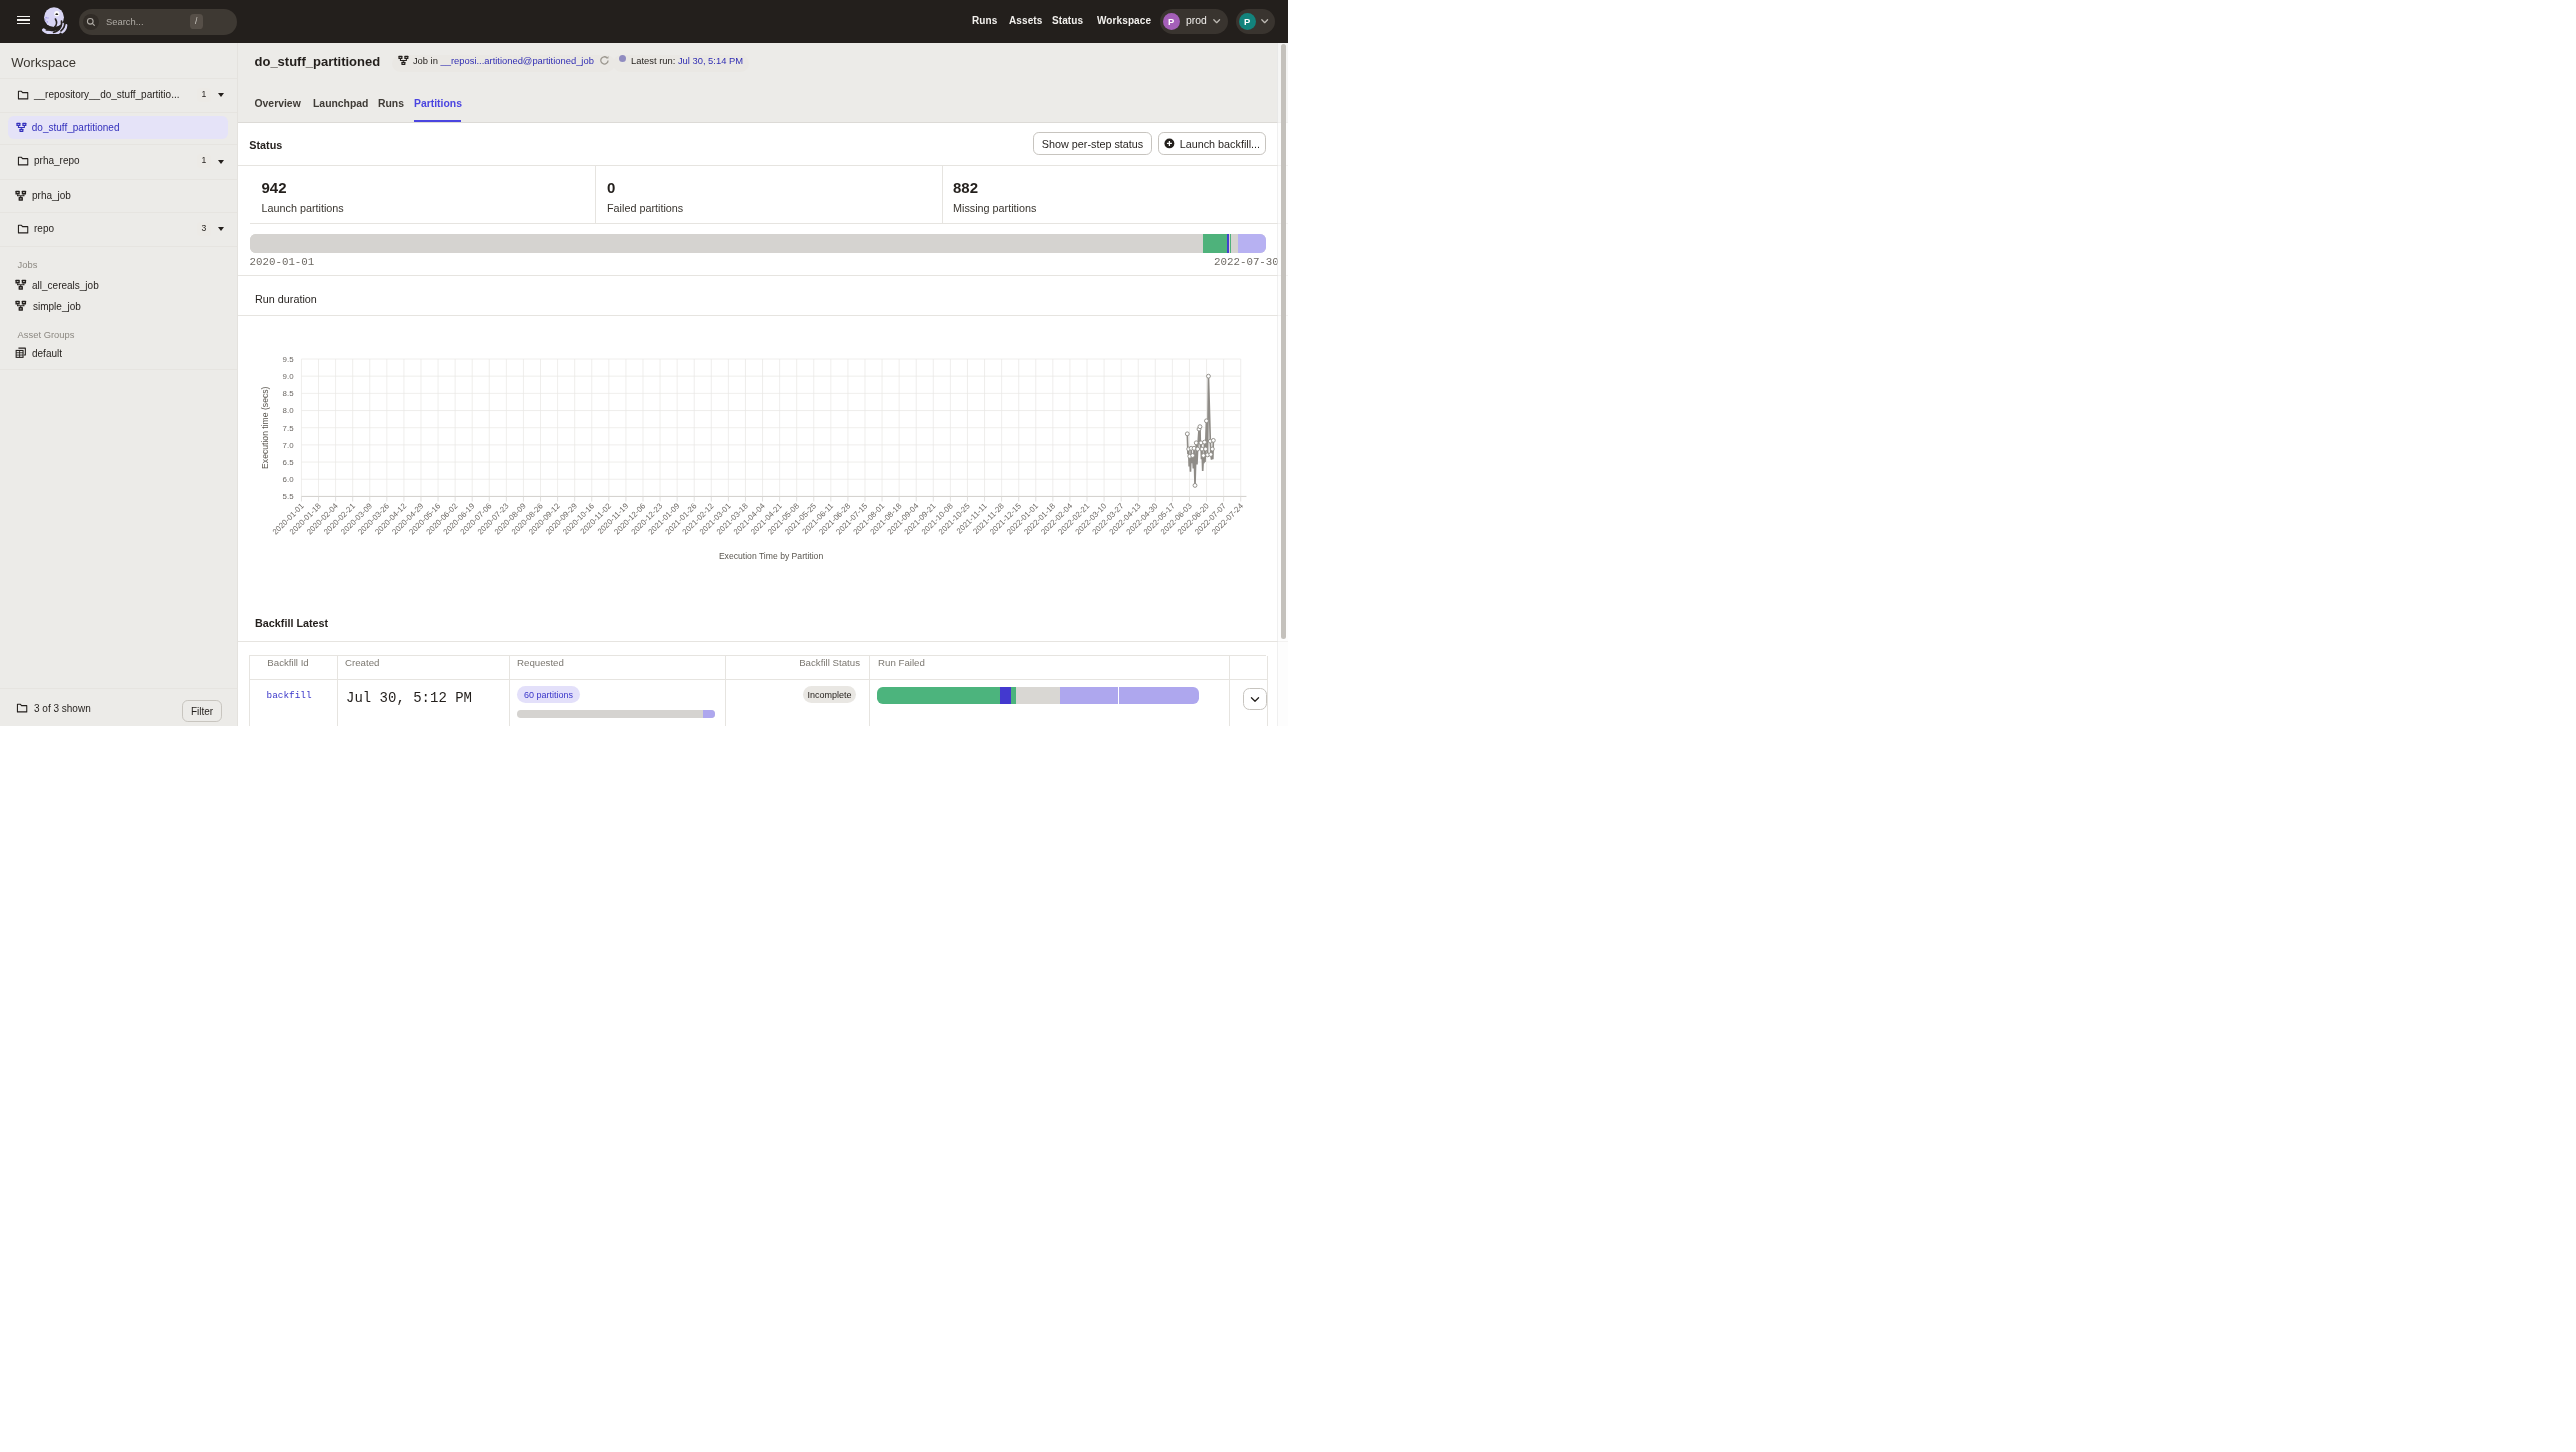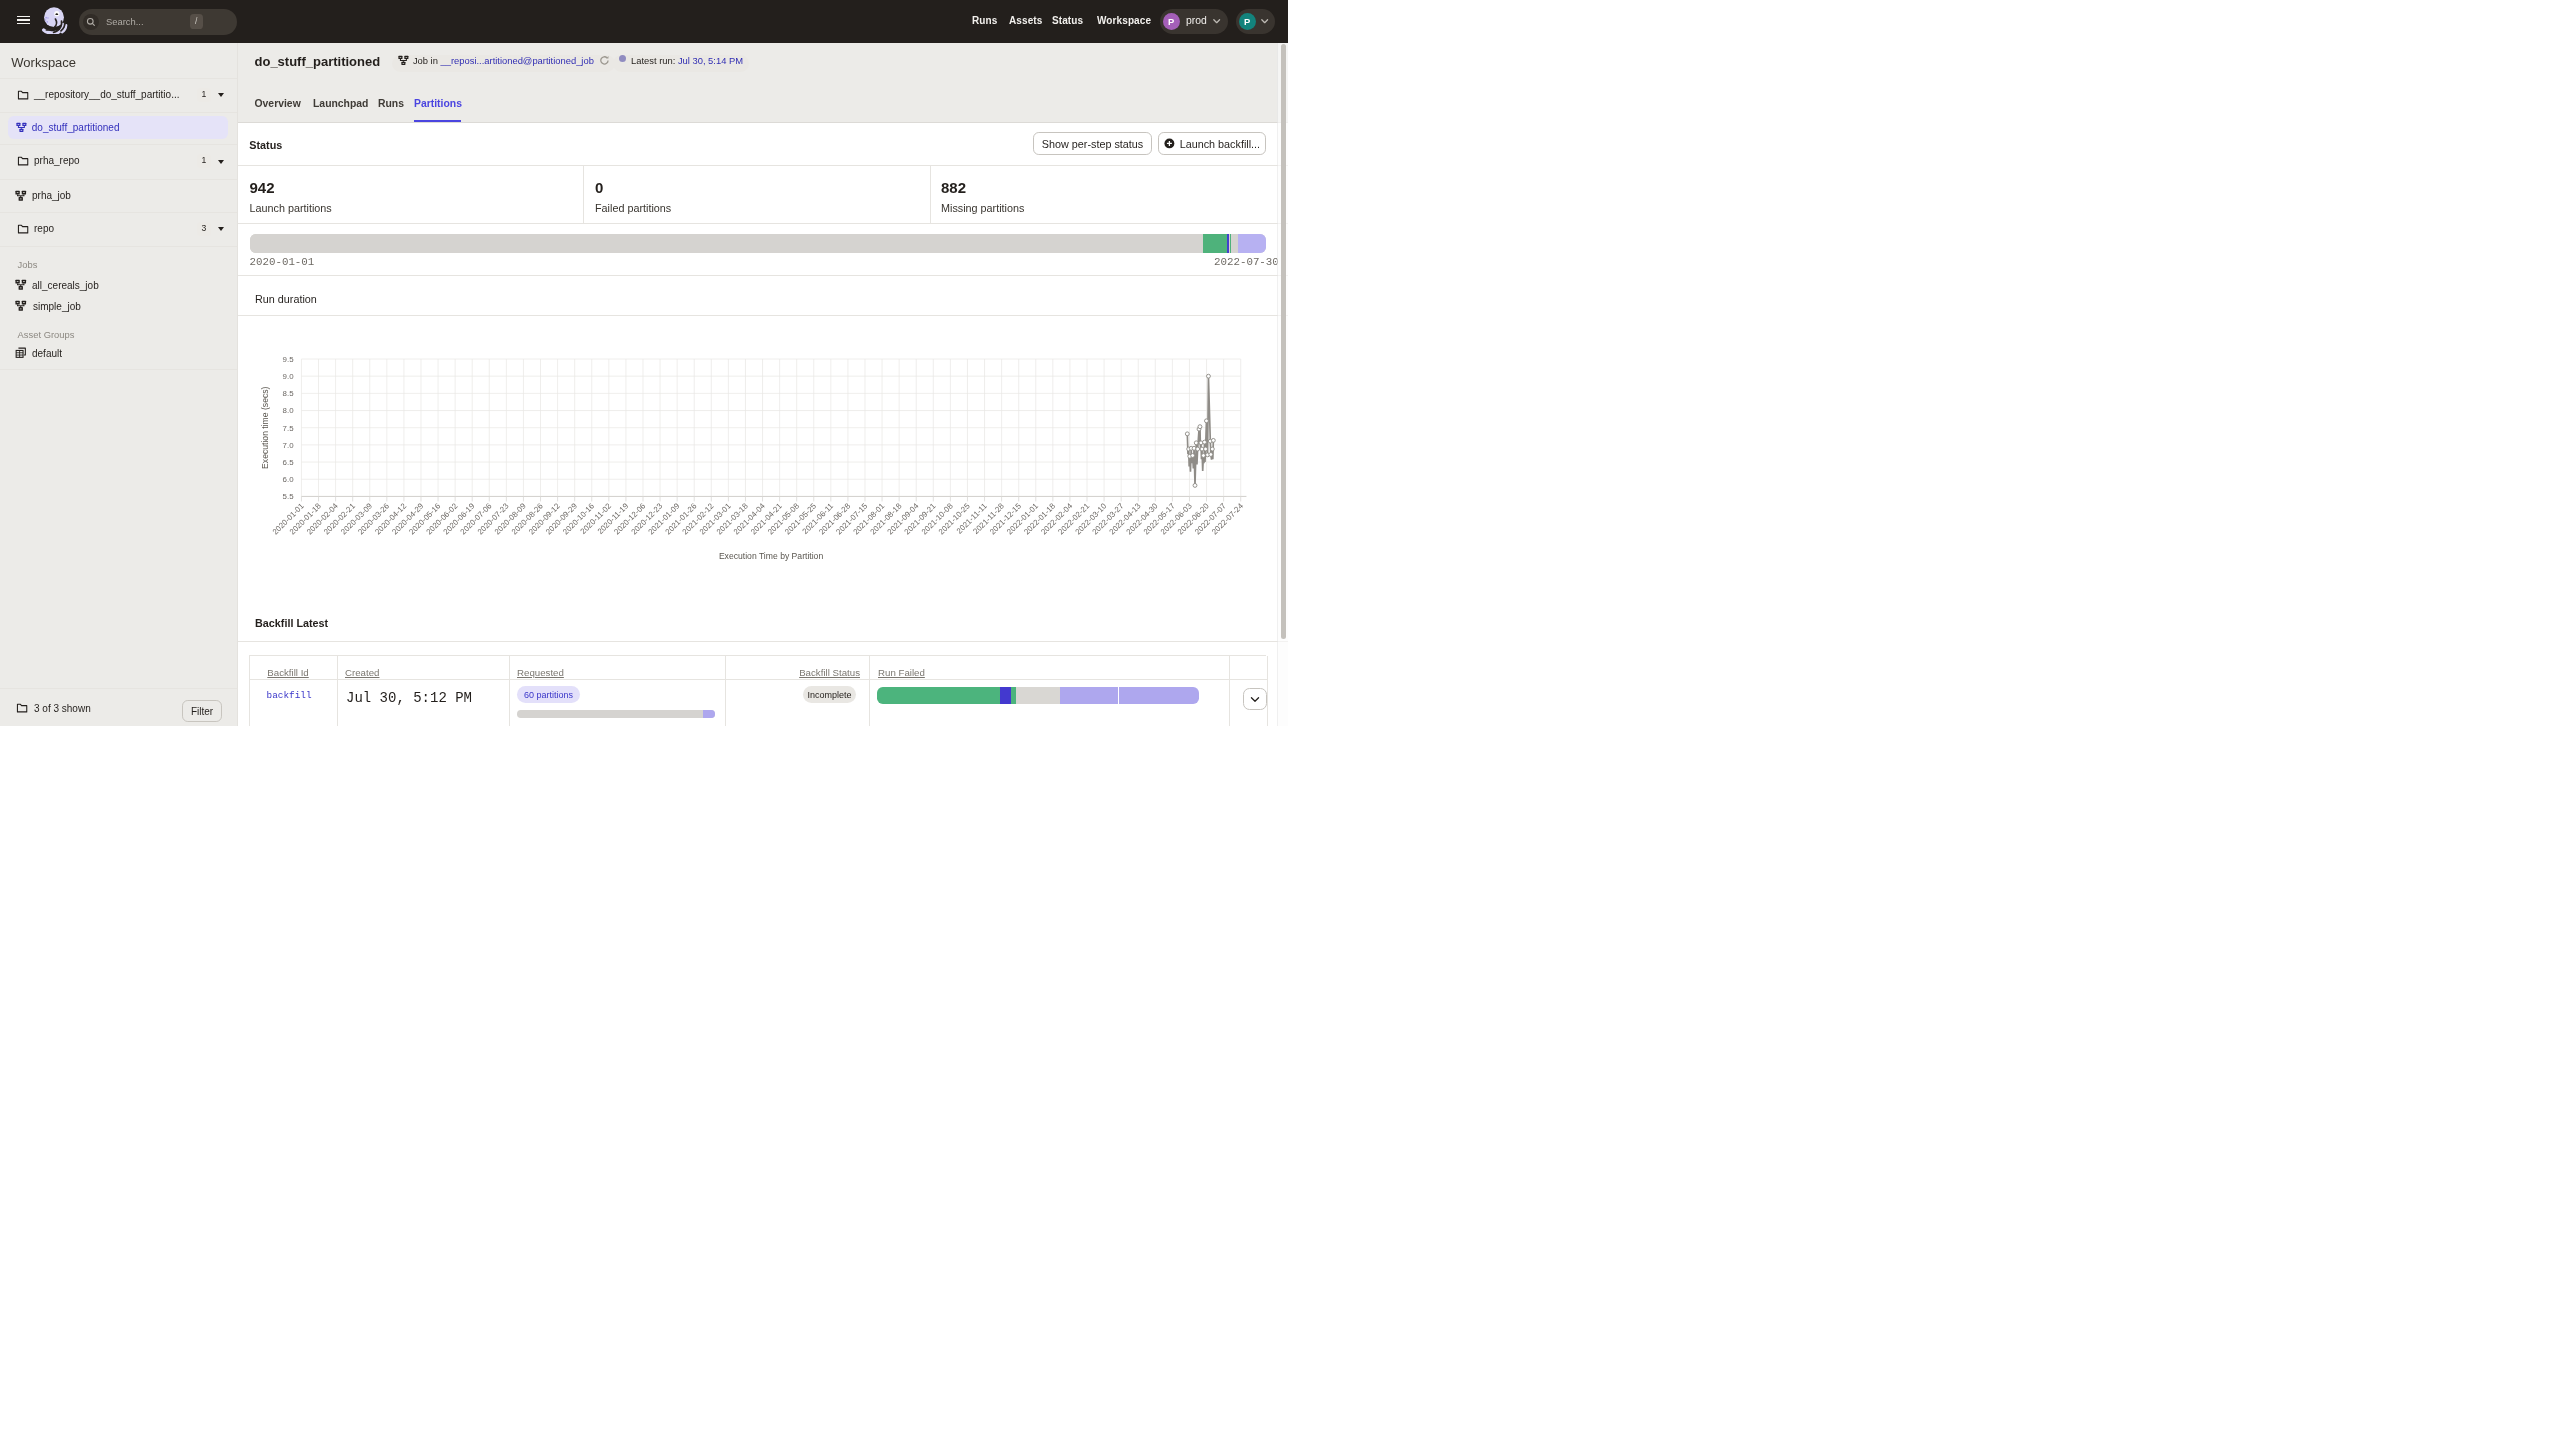--- a/index.html
+++ b/index.html
@@ -42,37 +42,37 @@
   background-image:radial-gradient(circle at 0.6px 0.6px, rgba(60,54,46,0.07) 0.3px, rgba(0,0,0,0) 0.6px); background-size:1.2px 1.2px;
   border-bottom:0.7px solid #DCDAD6; }
 #ptitle { position:absolute; left:16.5px; top:10.8px; font-size:13px; font-weight:700; color:#231F1C; }
 .hpill { position:absolute; top:12px; height:17.3px; border-radius:8.6px; background:#EAE8E4; display:flex; font-size:9.4px; color:#231F1C; padding:0 5.8px; white-space:nowrap; }
 .hlink { color:#312EB3; }
 .tab { position:absolute; top:55px; font-size:10.4px; font-weight:700; color:#3F3B36; }
 #tabline { position:absolute; left:176px; top:77px; width:47px; height:2.2px; background:#4B45E0; }
 #statusrow { position:absolute; left:0; top:80px; width:1050px; height:43px; border-bottom:0.7px solid #E6E4E0; }
 #statushdr { position:absolute; left:11.3px; font-size:10.8px; font-weight:700; }
 .btn { position:absolute; top:9.4px; height:23px; border:0.7px solid #C7C4BF; border-radius:5.8px; background:#fff; font-size:10.8px; color:#231F1C; display:flex; align-items:center; justify-content:center; }
-#stats { position:absolute; left:0; top:123px; width:1050px; height:58px; border-bottom:0.7px solid #E6E4E0; }
+#stats { position:absolute; left:12px; top:123px; width:1050px; height:58px; border-bottom:0.7px solid #E6E4E0; }
 .statcol { position:absolute; top:0; height:58px; border-left:0.7px solid #E6E4E0; }
 .statnum { position:absolute; left:11.5px; top:12.6px; font-size:15px; font-weight:700; color:#231F1C; }
 .statlbl { position:absolute; left:11.5px; top:36px; font-size:10.8px; color:#38342E; }
 #barblock { position:absolute; left:0; top:181px; width:1050px; height:52px; border-bottom:0.7px solid #E6E4E0; }
 #bigbar { position:absolute; left:11.5px; top:9.6px; width:1016px; height:19px; border-radius:5.8px; background:#D5D3D0; overflow:hidden; }
 .bl { position:absolute; font-family:"Liberation Mono",monospace; font-size:10.8px; color:#6E6A64; top:32px; }
 #rdrow { position:absolute; left:0; top:233px; width:1050px; height:40px; border-bottom:0.7px solid #E6E4E0; }
 #rdhdr { position:absolute; left:17px; top:16.5px; font-size:10.8px; font-weight:400; }
 #chart { position:absolute; left:0; top:272px; width:1050px; height:302px; }
 #bhhdr { position:absolute; left:17px; top:574px; font-size:10.8px; font-weight:700; }
 
 #bhborder { position:absolute; left:0; top:598px; width:1050px; height:0.7px; background:#E6E4E0; }
 #btable { position:absolute; left:11px; top:612px; width:1017px; height:71px; border-top:0.7px solid #E6E4E0; border-left:0.7px solid #E6E4E0; }
 .tvline { position:absolute; top:0; width:0.7px; height:71px; background:#E6E4E0; }
 #thdr { position:absolute; left:0; top:0; width:1017px; height:23.6px; border-bottom:0.7px solid #E6E4E0; }
-.th { position:absolute; top:11px; font-size:9.7px; color:#7B7770;text-decoration:underline; }
+.th { position:absolute; top:1px; font-size:9.7px; color:#7B7770; }
 .chip { position:absolute; height:17px; border-radius:8.6px; font-size:9px; display:flex; align-items:center; justify-content:center; }
 #runbar { position:absolute; left:627px; top:31px; width:322px; height:16.6px; border-radius:5.8px; overflow:hidden; background:#fff; }
 .seg { position:absolute; top:0; height:16.6px; }
 #expbtn { position:absolute; left:993px; top:32px; width:24px; height:22px; border:0.7px solid #C7C4BF; border-radius:6.5px; background:#fff; }
 
 #sctrack { position:absolute; left:1277px; top:43px; width:10.8px; height:683px; background:rgba(252,252,251,0.6); border-left:0.7px solid rgba(0,0,0,0.05); z-index:40; }
 #scthumb { position:absolute; left:2.9px; top:1.4px; width:5px; height:595px; border-radius:2.5px; background:#C4C1BC; }
 </style>
 </head>
 <body>

